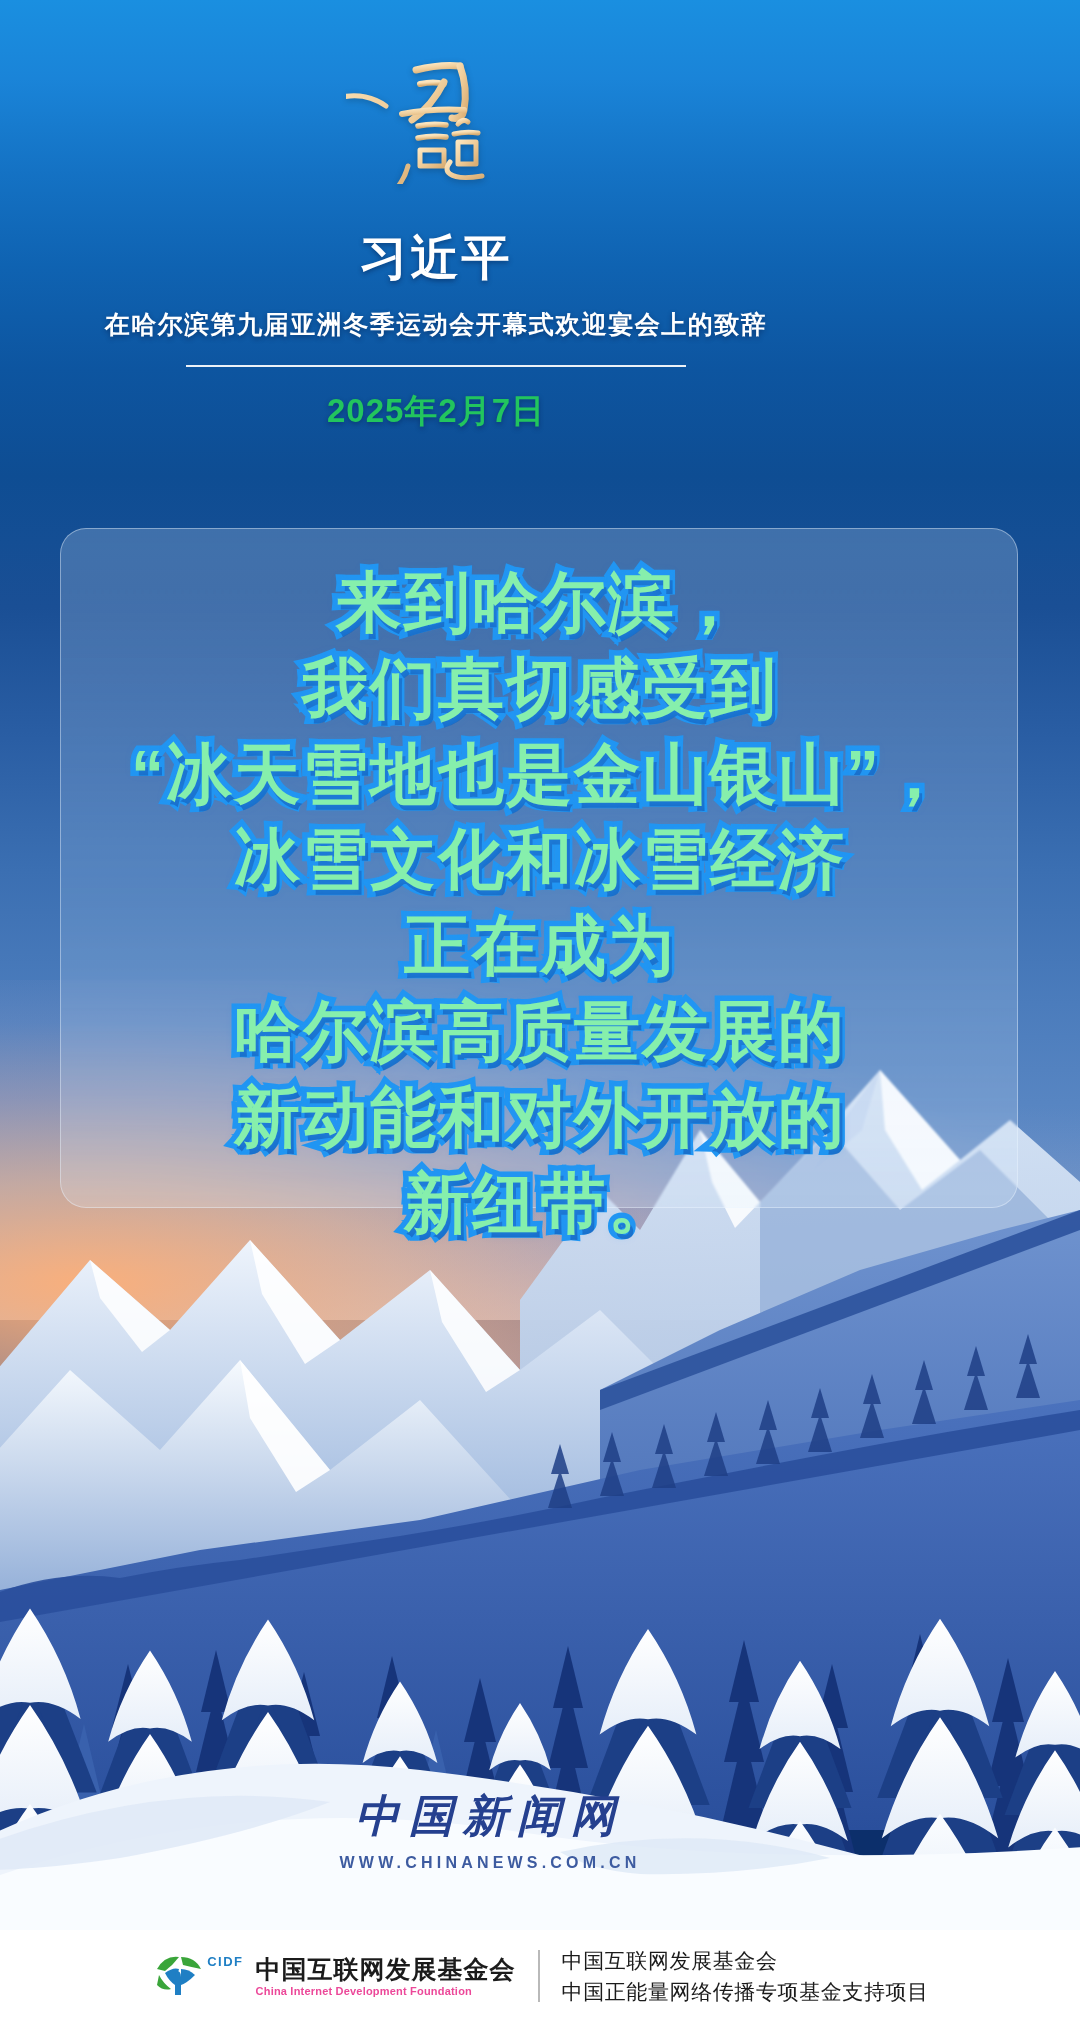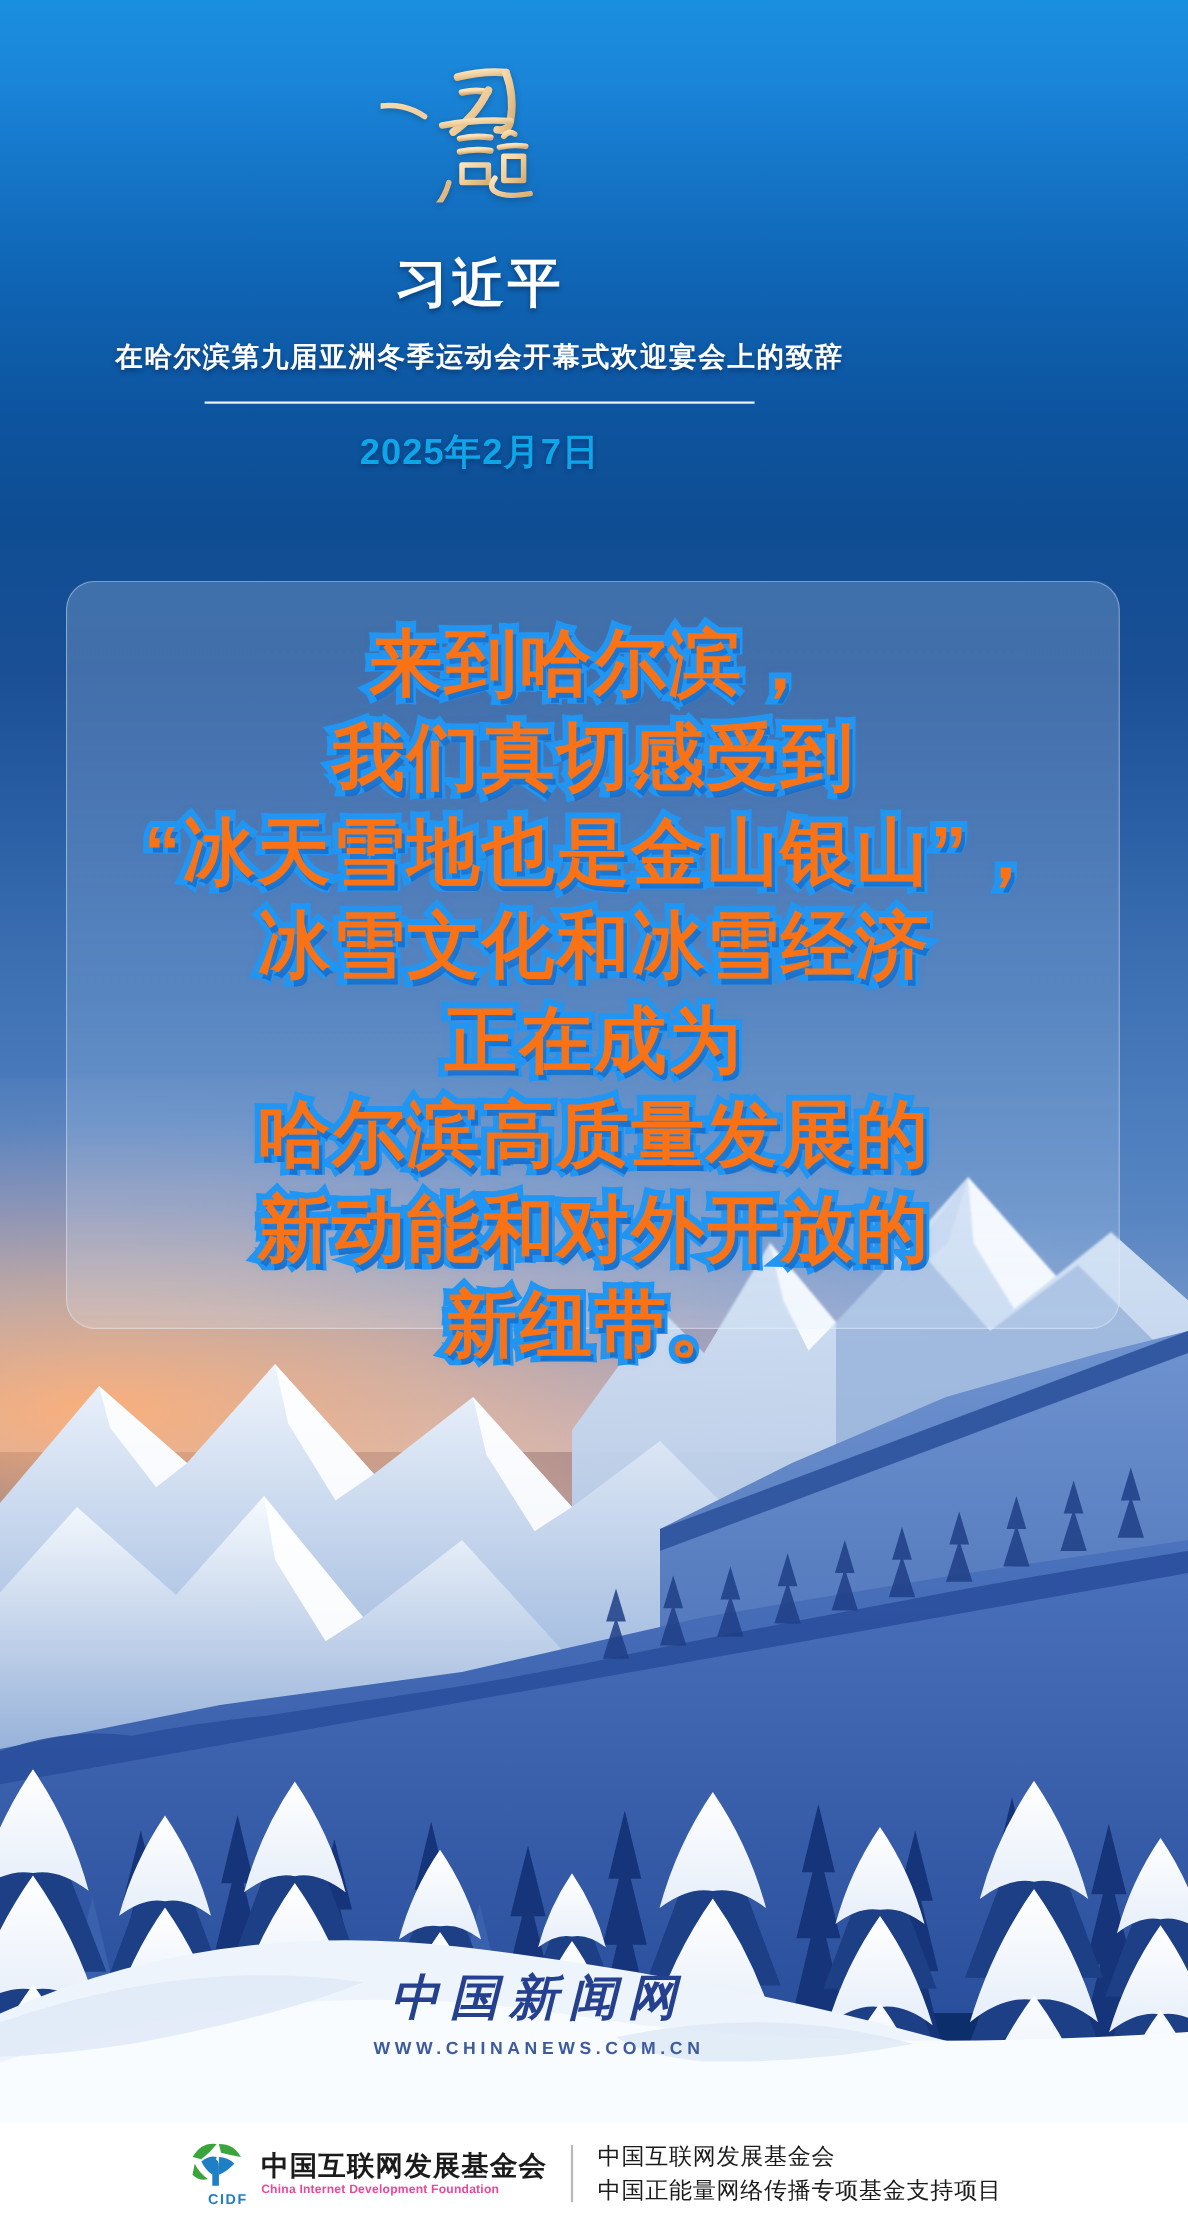--- a/index.html
+++ b/index.html
@@ -56,41 +56,41 @@
     font-size:25px; font-weight:700; color:#ffffff; letter-spacing:1.5px;
     text-shadow:0 2px 5px rgba(0,20,60,0.45);
     white-space:nowrap;
   }
   .rule{
     width:500px; height:2px; margin:24px auto 0;
     background:rgba(255,255,255,0.92);
   }
   .speech-date{
     margin-top:22px;
-    font-size:33px; font-weight:700; color:#0ea5e9; letter-spacing:1px;
+    font-size:33px; font-weight:700; color:#22c55e; letter-spacing:1px;
     text-shadow:0 2px 5px rgba(0,20,60,0.4);
   }
 
   
   .quote-card{
     position:absolute; left:60px; top:528px; width:958px; height:680px;
     background:linear-gradient(180deg, rgba(225,238,255,0.22) 0%, rgba(210,232,255,0.17) 55%, rgba(225,240,255,0.22) 100%);
     border:1px solid rgba(235,246,255,0.42);
     border-radius:26px;
     z-index:6;
     backdrop-filter:blur(1px);
   }
 
   .quote{
     position:absolute; left:0; top:560px; width:1080px; z-index:9;
     text-align:center;
   }
   .qline{
     font-size:66px; font-weight:900; line-height:1.30;
-    color:#f97316;
+    color:#86efac;
     letter-spacing:2px;
     -webkit-text-stroke:11px #2196f3;
     paint-order: stroke fill;
     text-shadow:
       0 0 10px rgba(40,150,240,0.55),
       3px 5px 0 rgba(20,80,170,0.55);
     white-space:nowrap;
   }
 
   
@@ -111,21 +111,21 @@
     font-size:16px; color:#3d5ba0; letter-spacing:4.2px; font-weight:700;
   }
 
   
   .footer{
     position:absolute; left:0; bottom:0; width:1080px; height:92px;
     background:#ffffff; z-index:12;
     display:flex; align-items:center; justify-content:center; gap:22px;
   }
   .cidf{ display:flex; align-items:center; gap:12px; }
-  .cidf-badge{ display:flex; flex-direction:column; align-items:flex-end; }
+  .cidf-badge{ display:flex; align-items:flex-start; }
   .cidf-badge svg{ display:block; }
   .cidf-abbr{ font-size:13px; font-weight:700; color:#1f7fc4; letter-spacing:1.5px; margin-top:1px; }
   .cidf-names{ display:flex; flex-direction:column; justify-content:center; }
   .cidf-cn{ font-size:25px; font-weight:700; color:#1b1b1b; letter-spacing:1px; line-height:1.15; }
   .cidf-en{ font-size:11px; font-weight:700; color:#ec4899; letter-spacing:0.2px; margin-top:2px; }
   .divider{ width:2px; height:52px; background:#b9b9b9; }
   .fund-lines{ display:flex; flex-direction:column; gap:5px; }
   .fund-line{ font-size:21px; color:#1b1b1b; letter-spacing:0.6px; line-height:1.2; }
 </style>
 </head>

